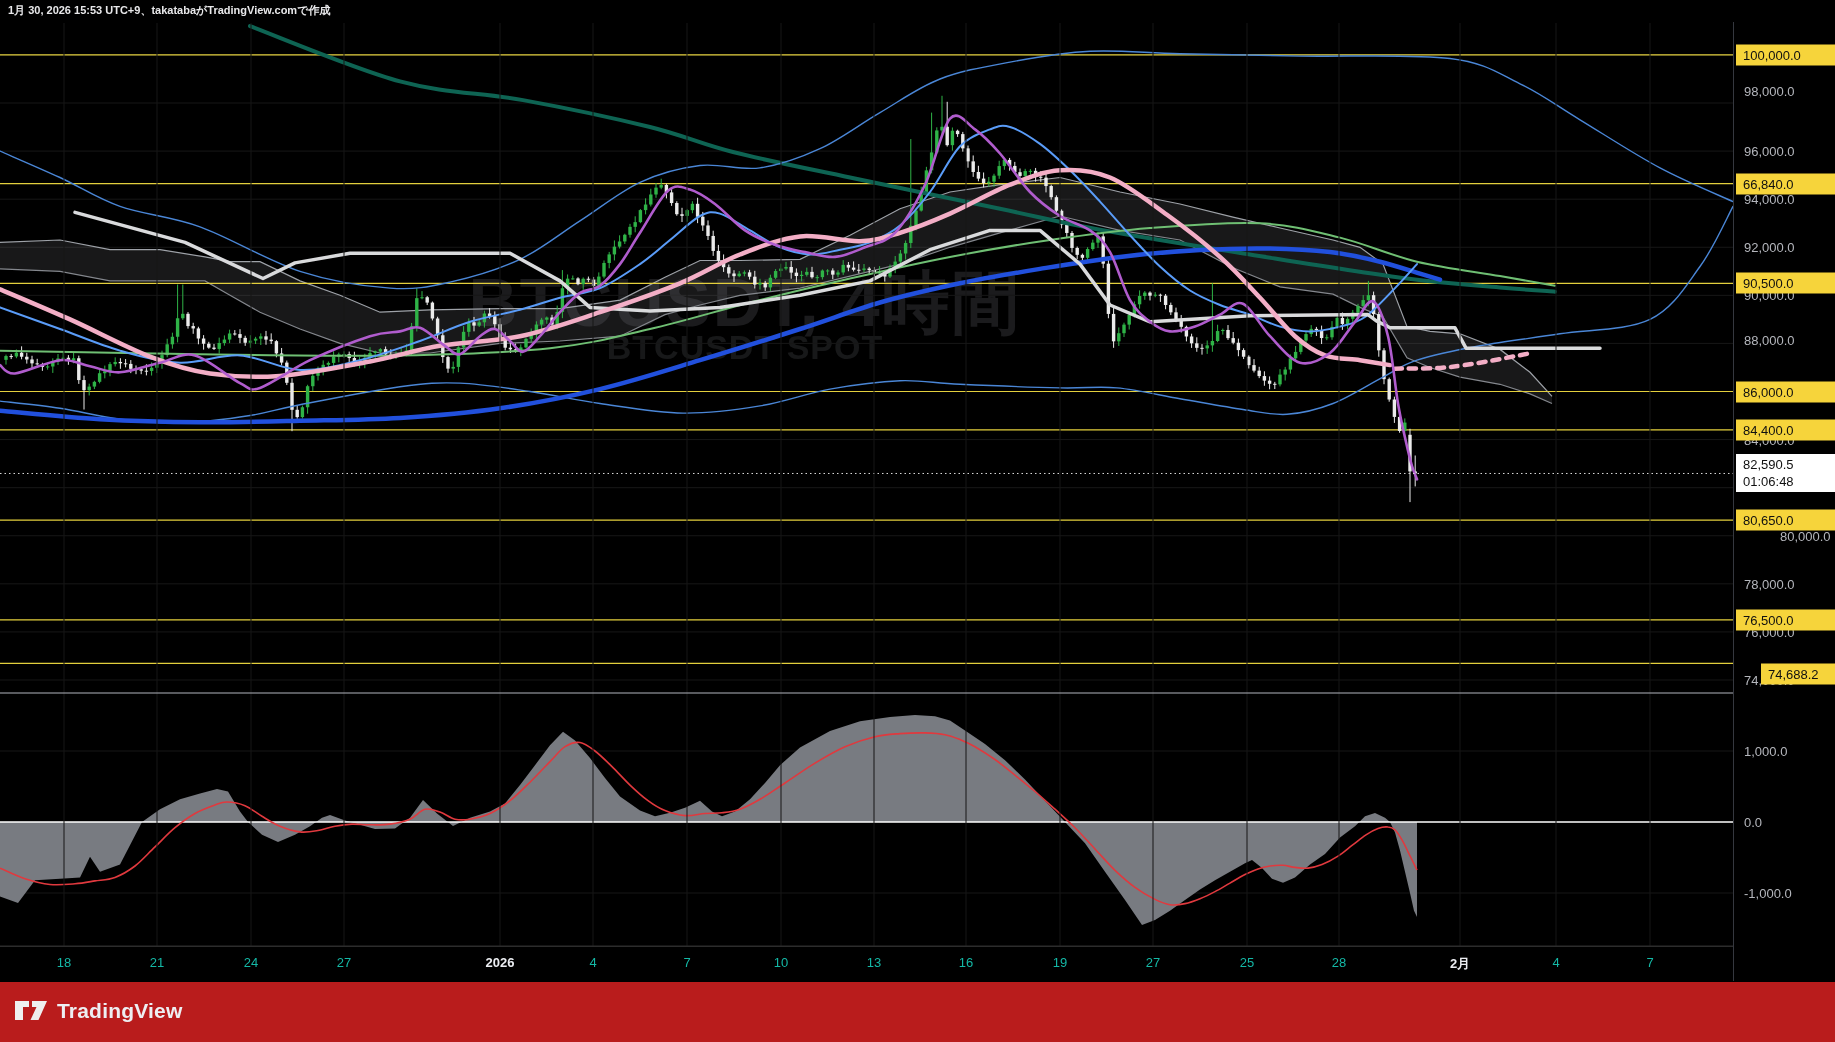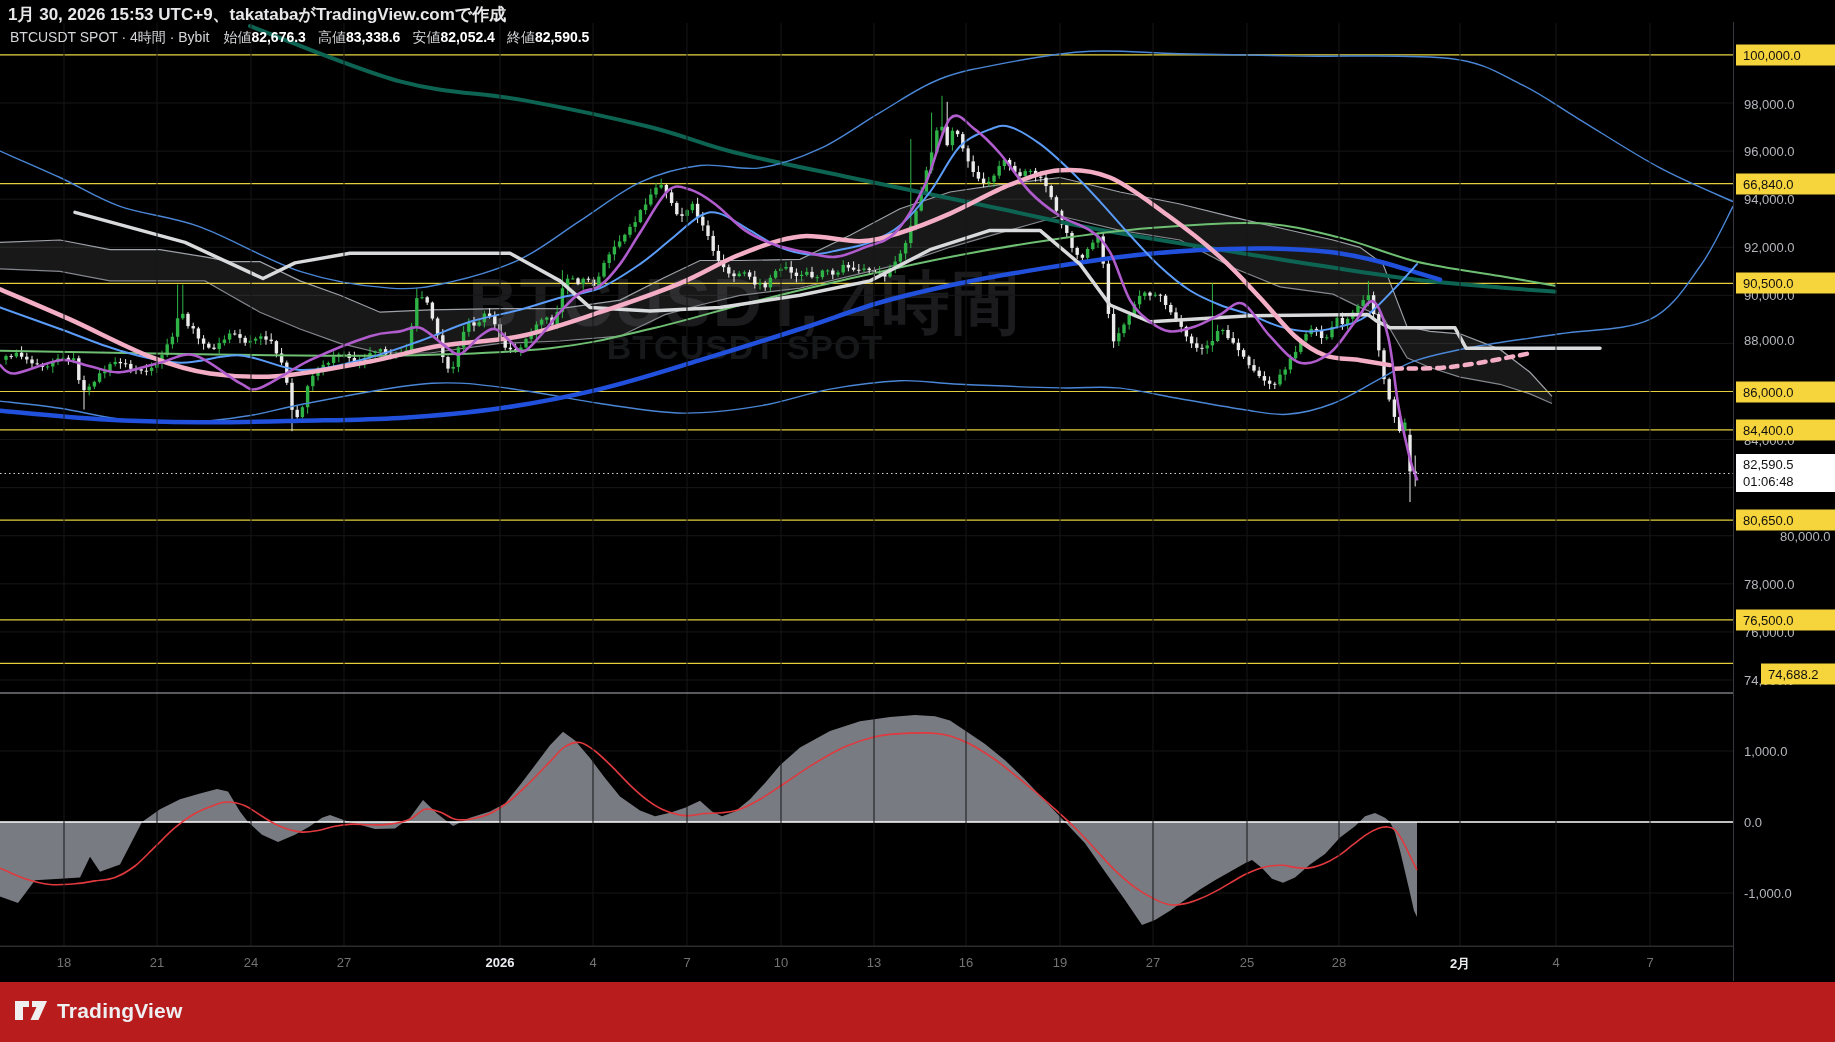--- a/index.html
+++ b/index.html
@@ -1,58 +1,55 @@
 <!DOCTYPE html>
 <html><head>
 <meta charset="utf-8">
 <style>
   html,body{margin:0;padding:0;background:#000;}
   #app{position:relative;width:1835px;height:1042px;background:#000;overflow:hidden;
        font-family:"Liberation Sans", sans-serif;}
   #topbar{position:absolute;left:0;top:0;width:1835px;height:22px;background:#000;}
-  #topbar span{position:absolute;left:8px;top:3px;font-size:17px;font-weight:700;color:#e8e8ea;white-space:pre;}
+  #topbar span{position:absolute;left:8px;top:3px;font-size:11px;font-weight:700;color:#e8e8ea;white-space:pre;}
   #legend{position:absolute;left:10px;top:29px;font-size:14px;color:#d5d6d8;white-space:nowrap;z-index:5;}
   #legend .sym{margin-right:14px;}
   #legend .pair{margin-right:12px;}
   #legend .pair b{color:#fff;font-weight:700;}
   #wm1{position:absolute;left:0;top:258px;width:1490px;text-align:center;font-size:68px;font-weight:700;
        color:rgba(165,169,180,0.16);letter-spacing:2px;}
   #wm2{position:absolute;left:0;top:328px;width:1490px;text-align:center;font-size:34px;font-weight:700;
        color:rgba(165,169,180,0.14);letter-spacing:1px;}
   #chart-svg{position:absolute;left:0;top:0;z-index:2;}
   #price-axis{position:absolute;left:1733px;top:22px;width:102px;height:959px;background:#000;
       border-left:1px solid #35383f;z-index:4;}
   .plabel{position:absolute;left:10px;font-size:13px;color:#b4b6bc;transform:translateY(-50%);white-space:nowrap;}
   .ylabel{position:absolute;left:2px;width:92px;height:21px;background:#f6d43b;color:#101010;font-size:13px;
       line-height:21px;padding-left:7px;transform:translateY(-50%);white-space:nowrap;z-index:3;}
   .curlabel{position:absolute;left:2px;width:92px;background:#fff;color:#101010;font-size:13px;text-align:left;
       padding:2px 0 2px 7px;transform:translateY(-50%);z-index:4;line-height:17px;}
   #time-axis{position:absolute;left:0;top:946px;width:1733px;height:35px;background:#000;
       border-top:1px solid #2c2c2c;z-index:3;}
-  .tlabel{position:absolute;top:8px;font-size:13px;color:#737373;transform:translateX(-50%);white-space:nowrap;}
+  .tlabel{position:absolute;top:8px;font-size:13px;color:#14b8a6;transform:translateX(-50%);white-space:nowrap;}
   .tlabel.bold{color:#eceef2;font-weight:700;}
   #footer{position:absolute;left:0;top:982px;width:1835px;height:60px;background:#b91c1c;z-index:6;}
   #logo{position:absolute;left:14px;top:16px;display:flex;align-items:center;cursor:pointer;}
   #logo svg{display:block;margin-right:9px;}
   #brand{font-size:21px;font-weight:700;color:#edeff2;letter-spacing:0.2px;}
 </style>
 </head>
 <body>
 
 <div id="app">
   <div id="topbar">
     <span>1月 30, 2026 15:53 UTC+9、takatabaがTradingView.comで作成</span>
   </div>
 
   <div id="wm1">BTCUSDT, 4時間</div>
   <div id="wm2">BTCUSDT SPOT</div>
 
-  <div id="legend">
-    <span class="sym">BTCUSDT SPOT · 4時間 · Bybit</span><span id="ohlc-values"><span class="pair">始値<b>82,676.3</b></span><span class="pair">高値<b>83,338.6</b></span><span class="pair">安値<b>82,052.4</b></span><span class="pair">終値<b>82,590.5</b></span></span>
-  </div>
 
   <svg id="chart-svg" width="1835" height="1042" viewBox="0 0 1835 1042">
       <defs>
         <clipPath id="pricePane">
           <rect x="0" y="23" width="1733" height="670"></rect>
         </clipPath>
         <clipPath id="oscPane">
           <rect x="0" y="694" width="1733" height="252"></rect>
         </clipPath>
       </defs>
@@ -662,21 +659,21 @@
       <line x1="1247" y1="23" x2="1247" y2="946" stroke="#171717" stroke-width="1"></line>
       <line x1="1339" y1="23" x2="1339" y2="946" stroke="#171717" stroke-width="1"></line>
       <line x1="1460" y1="23" x2="1460" y2="946" stroke="#171717" stroke-width="1"></line>
       <line x1="1556" y1="23" x2="1556" y2="946" stroke="#171717" stroke-width="1"></line>
       <line x1="1650" y1="23" x2="1650" y2="946" stroke="#171717" stroke-width="1"></line>
       <line x1="0" y1="693" x2="1835" y2="693" stroke="#b2b5be" stroke-width="1"></line>
       <line x1="0" y1="946" x2="1835" y2="946" stroke="#2c2c2c" stroke-width="1"></line>
     </svg>
 
   <div id="price-axis">
-      <div class="plabel" style="top: 82px;">98,000.0</div>
+      <div class="plabel" style="top: 69px;">98,000.0</div>
       <div class="plabel" style="top: 129.084px;">96,000.0</div>
       <div class="plabel" style="top: 177.168px;">94,000.0</div>
       <div class="plabel" style="top: 225.252px;">92,000.0</div>
       <div class="plabel" style="top: 273.336px;">90,000.0</div>
       <div class="plabel" style="top: 318px;">88,000.0</div>
       <div class="plabel" style="top: 369.504px;">86,000.0</div>
       <div class="plabel" style="top: 417.588px;">84,000.0</div>
       <div class="plabel" style="top: 513.756px; margin-left: 36px;">80,000.0</div>
       <div class="plabel" style="top: 561.84px;">78,000.0</div>
       <div class="plabel" style="top: 609.924px;">76,000.0</div>

